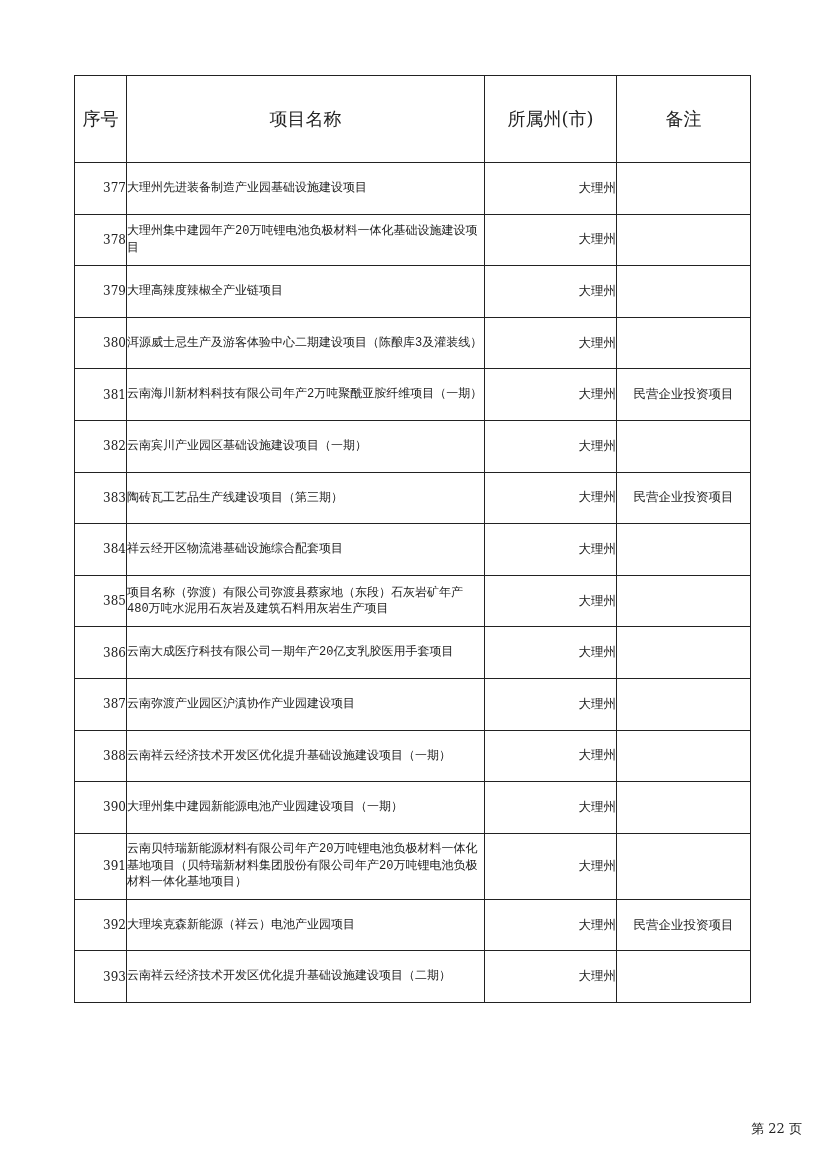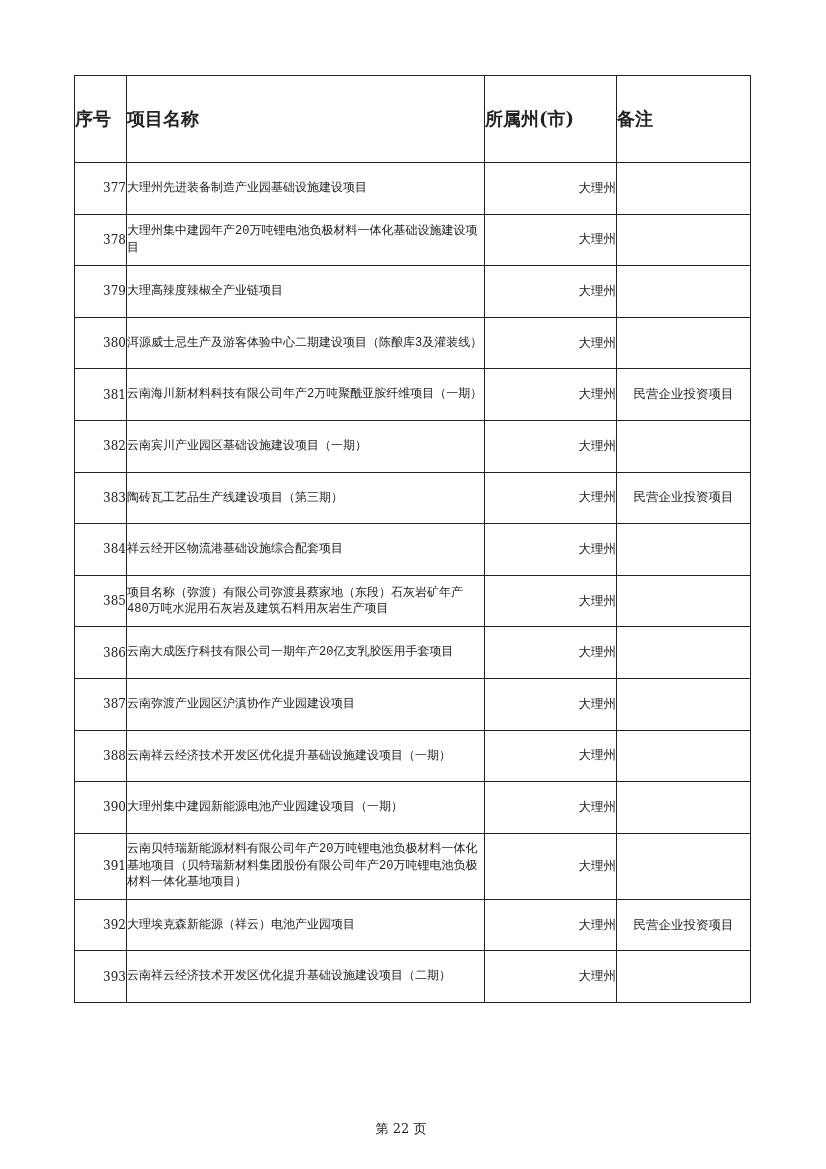--- a/index.html
+++ b/index.html
@@ -1,29 +1,29 @@
 <!DOCTYPE html>
 <html><head>
 <meta charset="utf-8">
 <style>
   html, body { margin: 0; padding: 0; background: #ffffff; }
   body { width: 826px; height: 1169px; position: relative; overflow: hidden;
          font-family: "DejaVu Serif", "Liberation Serif", serif; color: #222; }
   table.grid { position: absolute; left: 74px; top: 75px; width: 676px;
                border-collapse: collapse; table-layout: fixed; }
   table.grid td, table.grid th { border: 1.5px solid #222; padding: 0; }
-  table.grid th { height: 86px; font-weight: bold; font-size: 18px; text-align: left; }
+  table.grid th { height: 86px; font-weight: normal; font-size: 18px; text-align: center; }
   col.c1 { width: 52px; } col.c2 { width: 358px; } col.c3 { width: 132px; } col.c4 { width: 134px; }
   td.num { text-align: right; font-size: 12px; }
   td.name { text-align: left; font-size: 12px; line-height: 16.5px; padding: 0 2px 0 3px; font-family: Liberation Mono, monospace; }
   td.pref { text-align: right; font-size: 12.5px; }
   td.note { text-align: center; font-size: 12.5px; }
   tr.r { height: 51.6px; }
   tr.r3 { height: 66px; }
-  .footer { position: absolute; top: 1120px; left: 0; width: 802px; text-align: center;
+  .footer { position: absolute; top: 1120px; left: 0; width: 802px; text-align: right;
             font-size: 13px; }
 </style>
 </head>
 <body>
 
 <table class="grid">
   <colgroup>
       <col class="c1">
       <col class="c2">
       <col class="c3">

